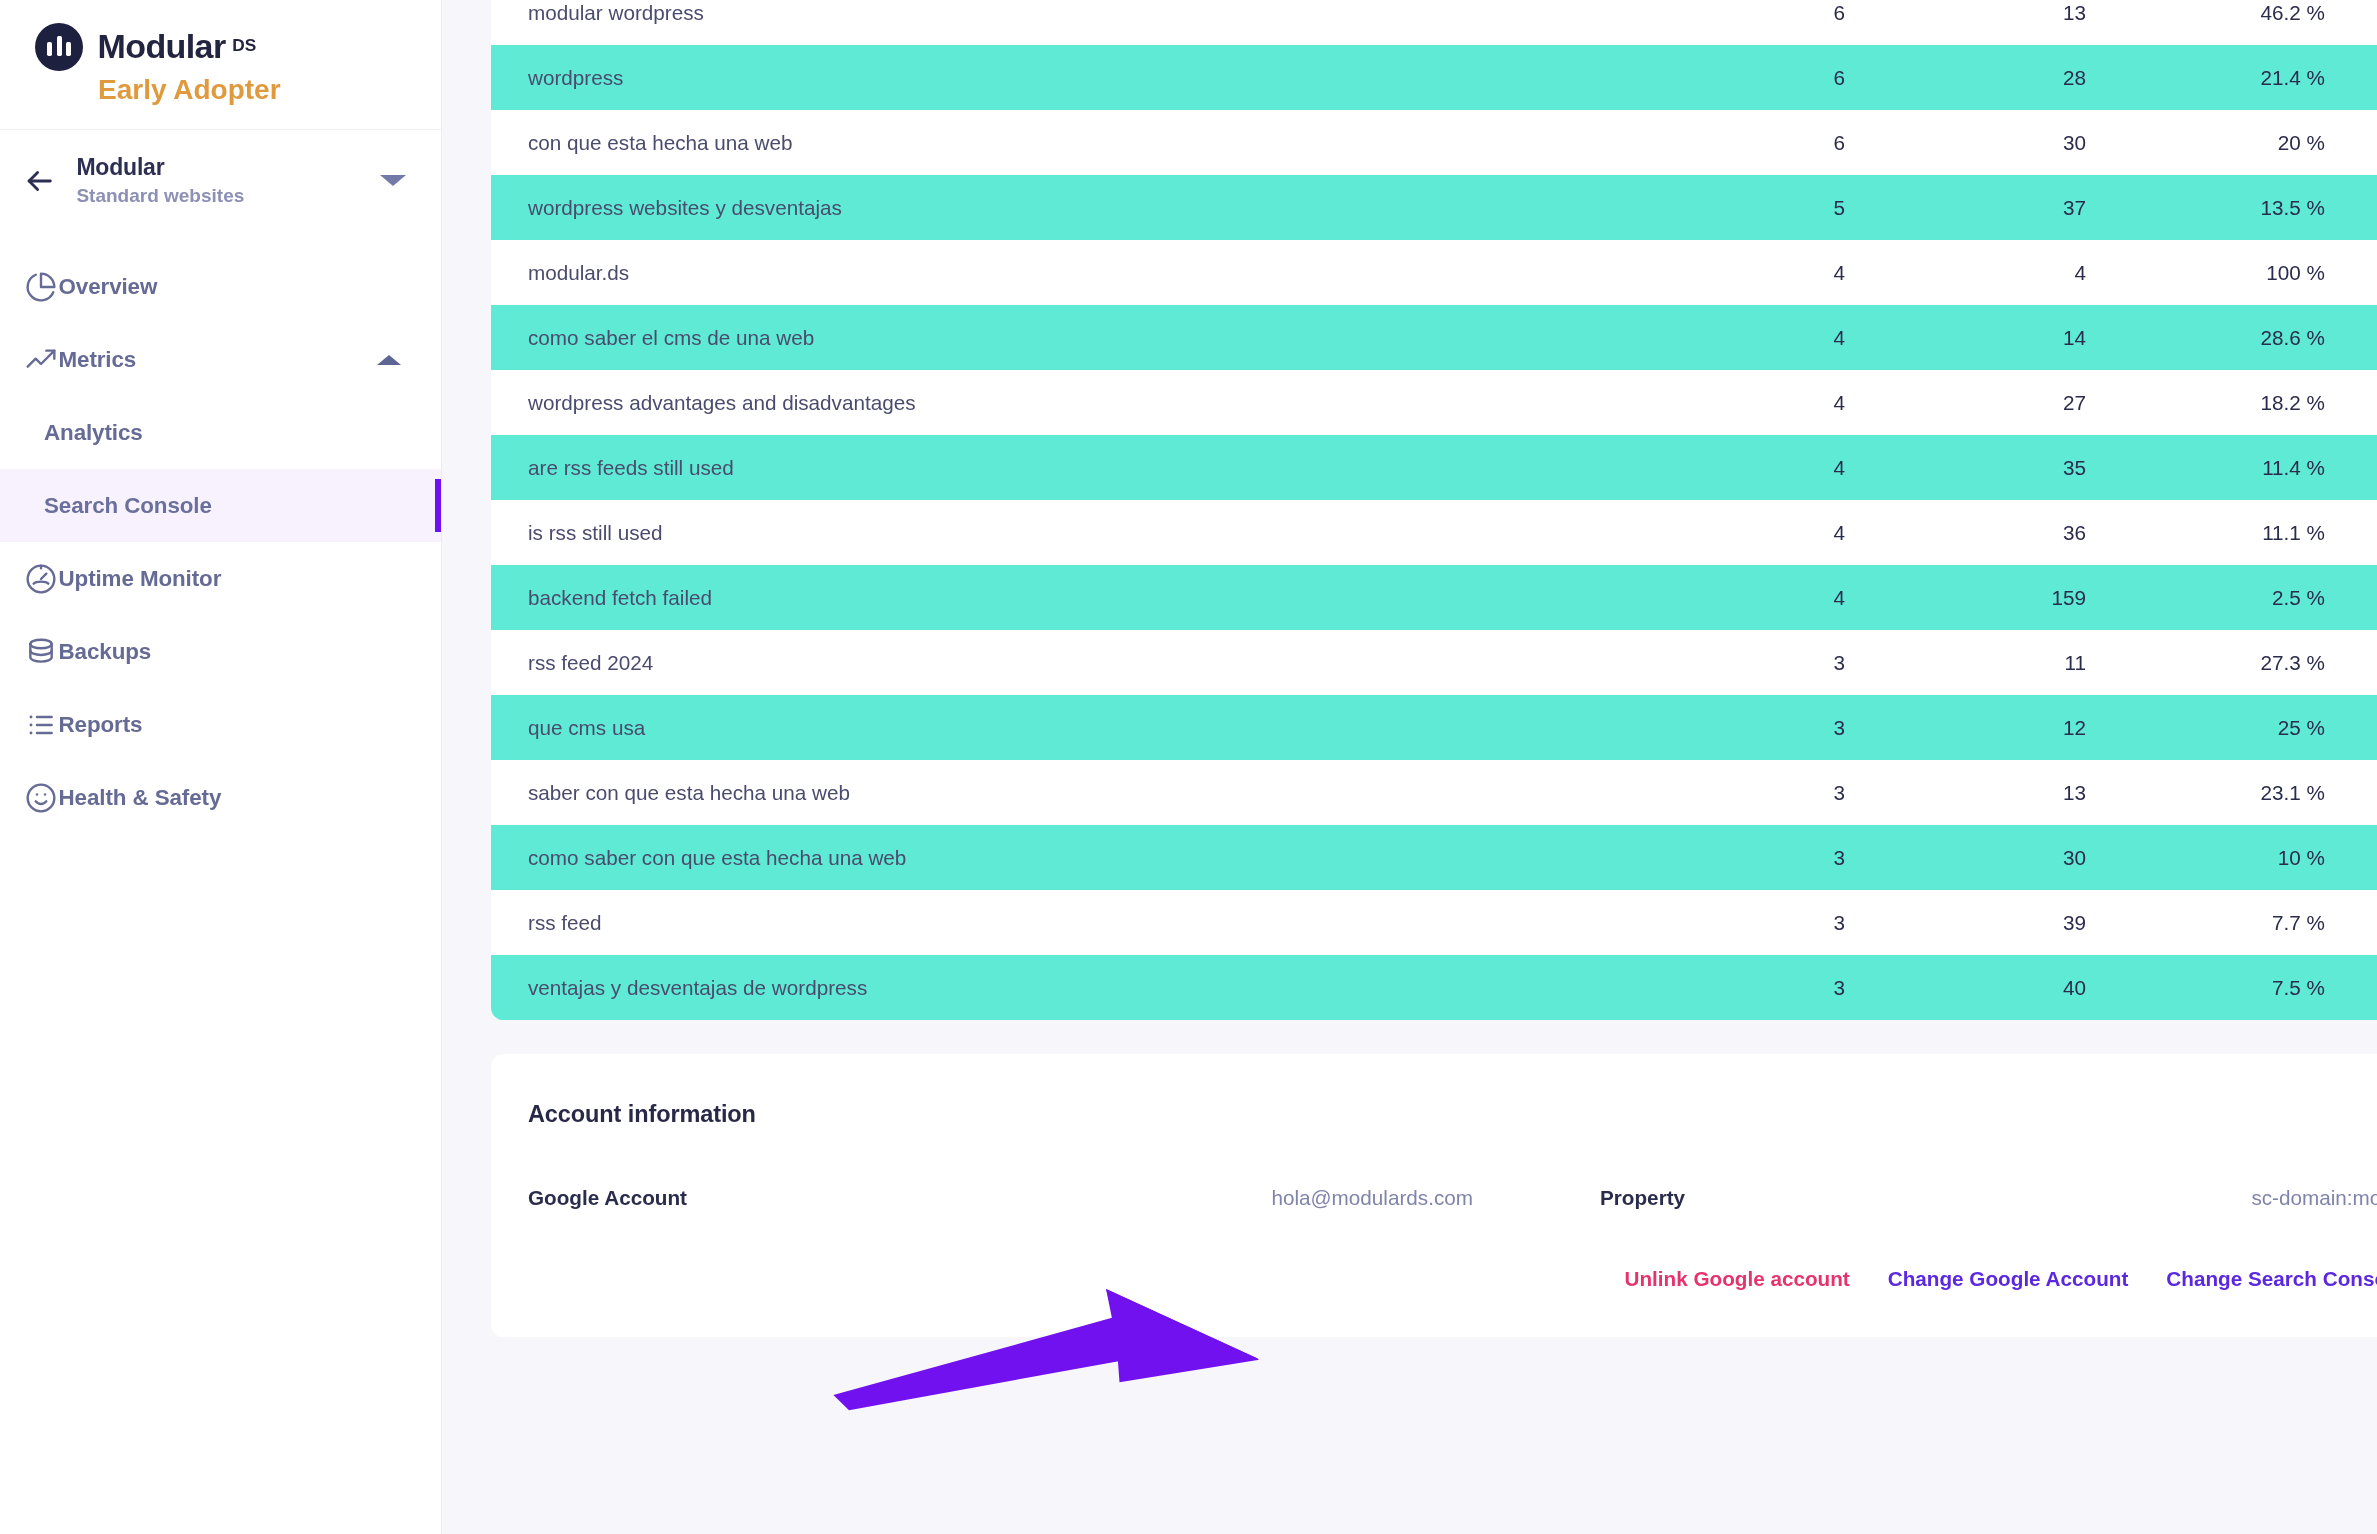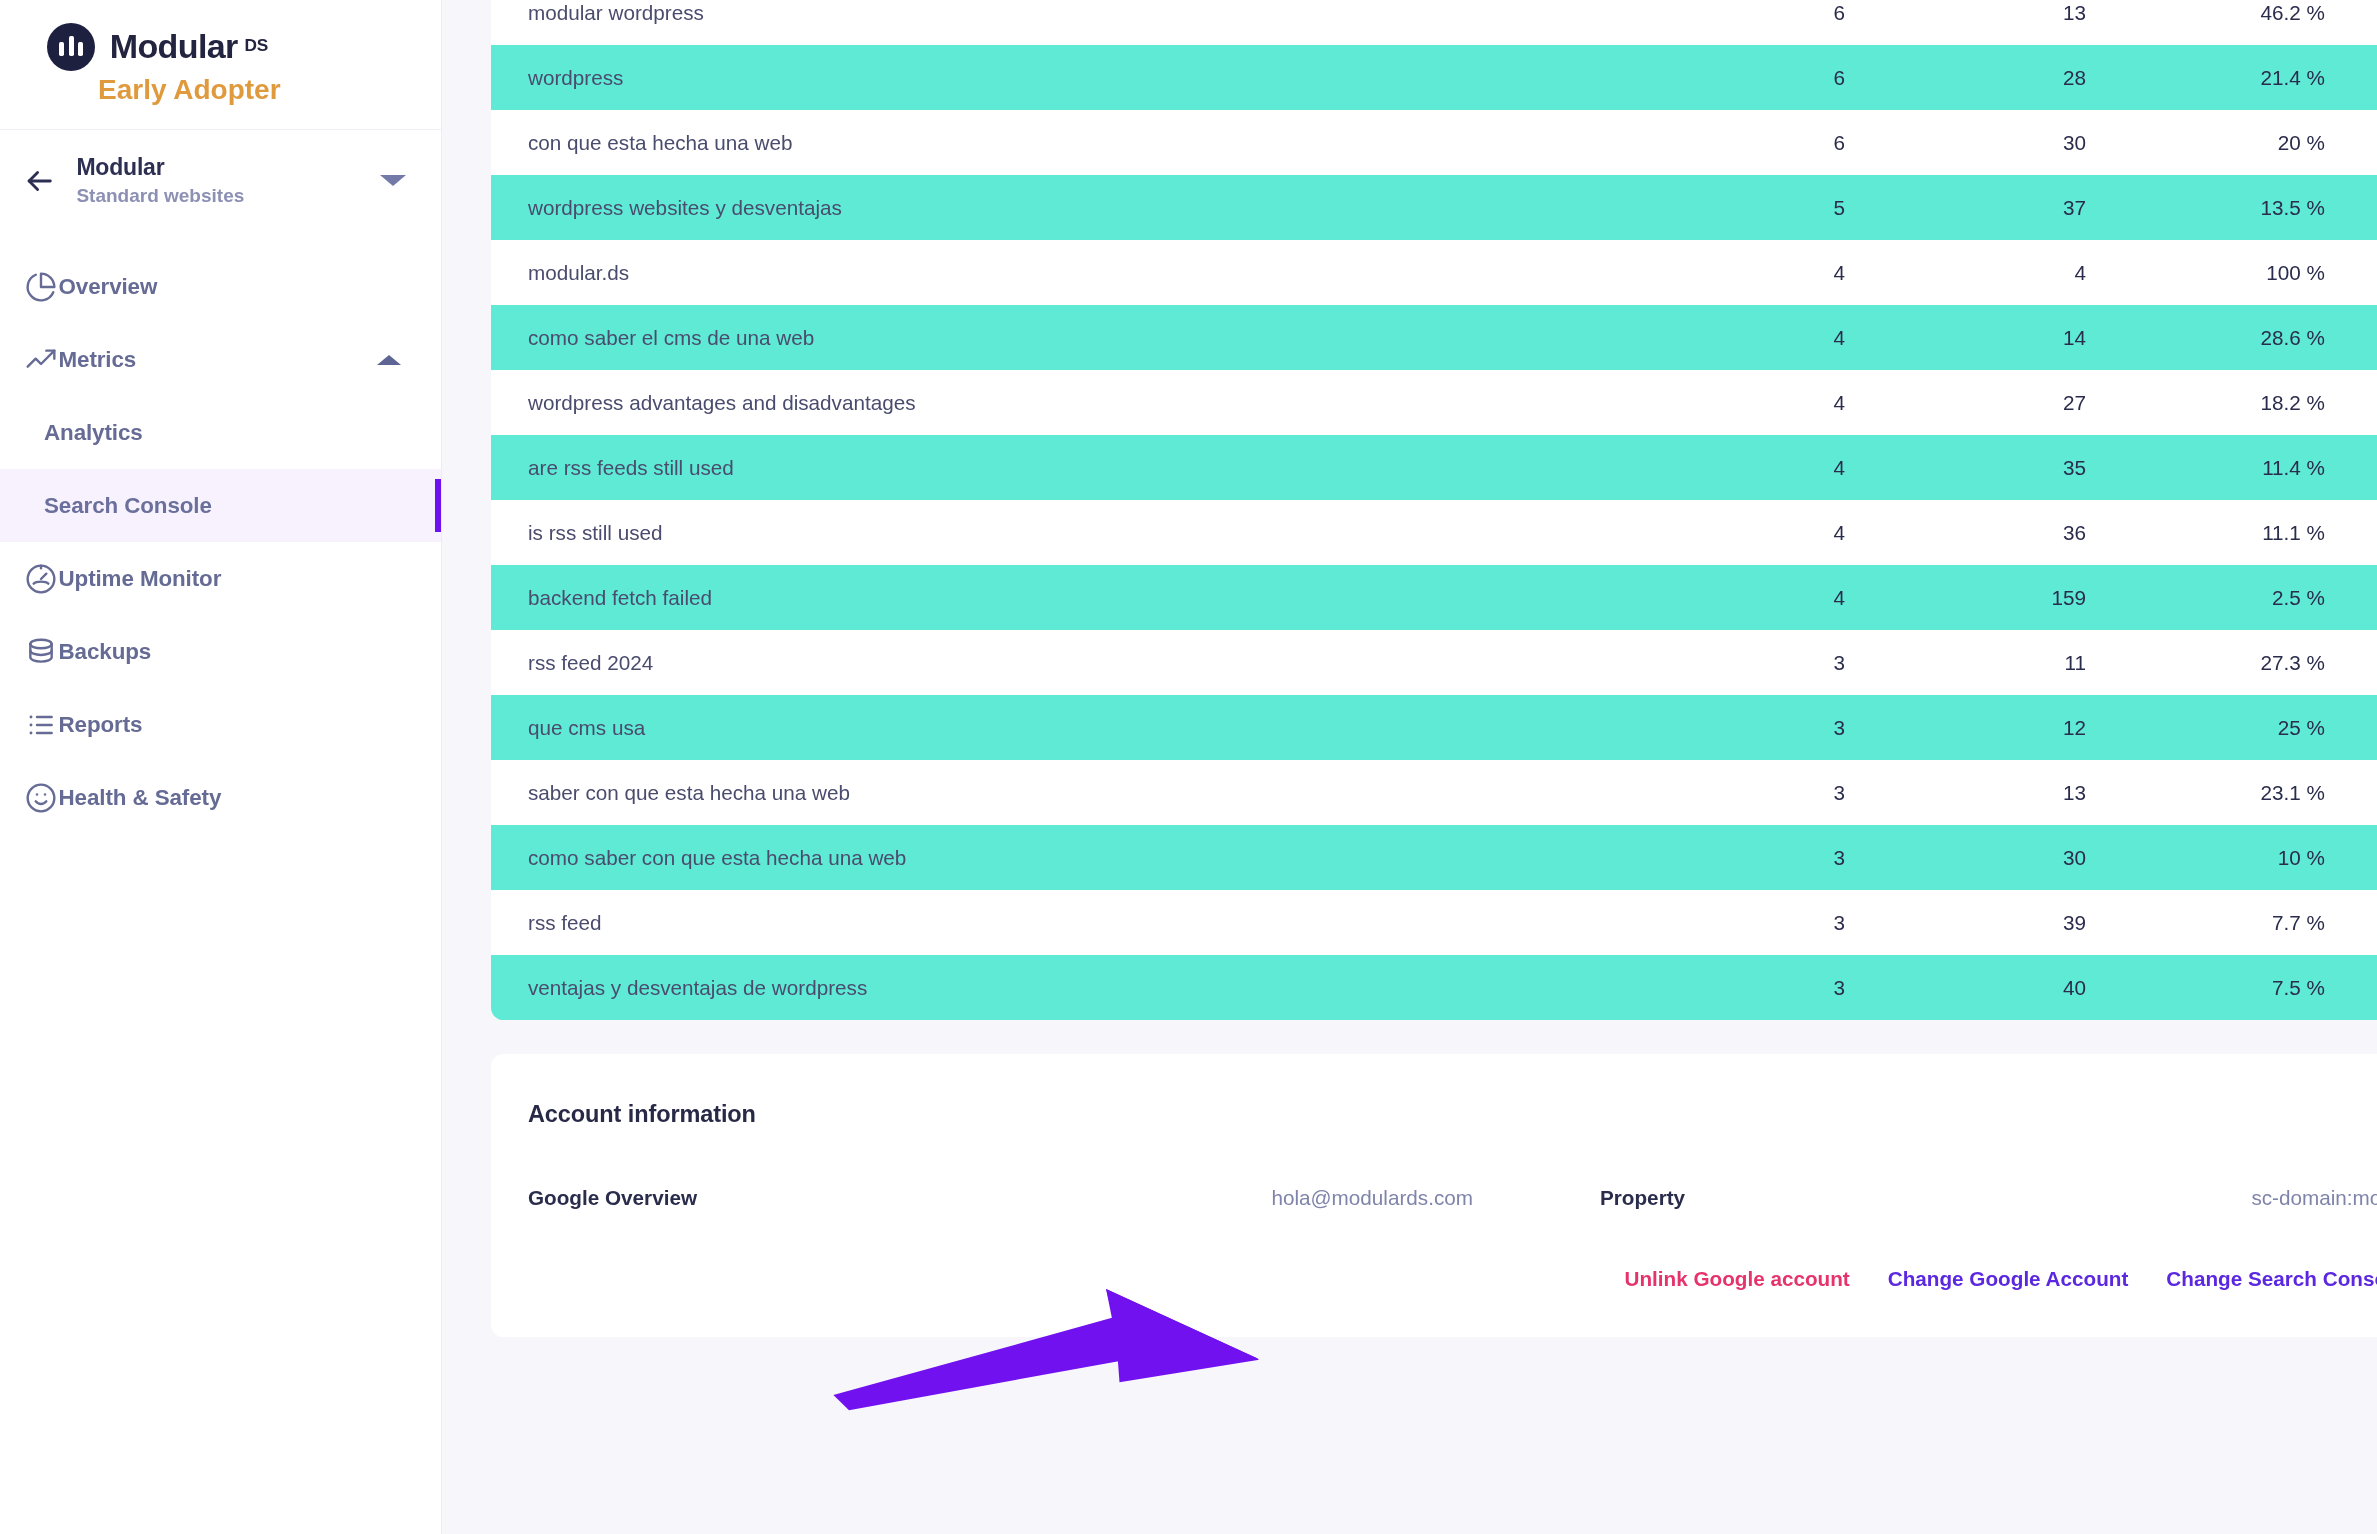--- a/index.html
+++ b/index.html
@@ -23,21 +23,21 @@
     position: relative;
     z-index: 3;
   }
   .logo-block {
     height: 130px;
     border-bottom: 1.7px solid #eeeef4;
     display: flex;
     align-items: center;
     padding-left: 35px;
   }
-  .logo-wrap { display: flex; flex-direction: column; align-items: center; }
+  .logo-wrap { display: flex; flex-direction: column; }
   .logo-row { display: flex; align-items: center; gap: 14.5px; }
   .logo-mark {
     width: 48px; height: 48px; border-radius: 50%;
     background: #1e2040;
     display: flex; align-items: flex-end; justify-content: center;
     gap: 4.5px; padding-bottom: 15px;
   }
   .logo-mark i { display:block; width: 5px; background: #ffffff; border-radius: 1.7px; }
   .logo-mark i:nth-child(1) { height: 13.4px; }
   .logo-mark i:nth-child(2) { height: 20px; }
@@ -407,21 +407,21 @@
       </table>
     </section>
 
     <section class="card account-card">
       <div class="acc-head">
         <span class="acc-title">Account information</span>
 
       </div>
 
       <div class="acc-grid">
-        <span class="acc-label l1">Google Overview</span>
+        <span class="acc-label l1">Google Account</span>
         <span class="acc-value v1">hola@modulards.com</span>
         <span class="acc-label l2">Property</span>
         <span class="acc-value v2">sc-domain:modulards.com</span>
       </div>
 
       <div class="acc-actions">
         <span class="act-link act-unlink">Unlink Google account</span>
         <span class="act-link act-purple">Change Google Account</span>
         <span class="act-link act-purple">Change Search Console property</span>
       </div>

